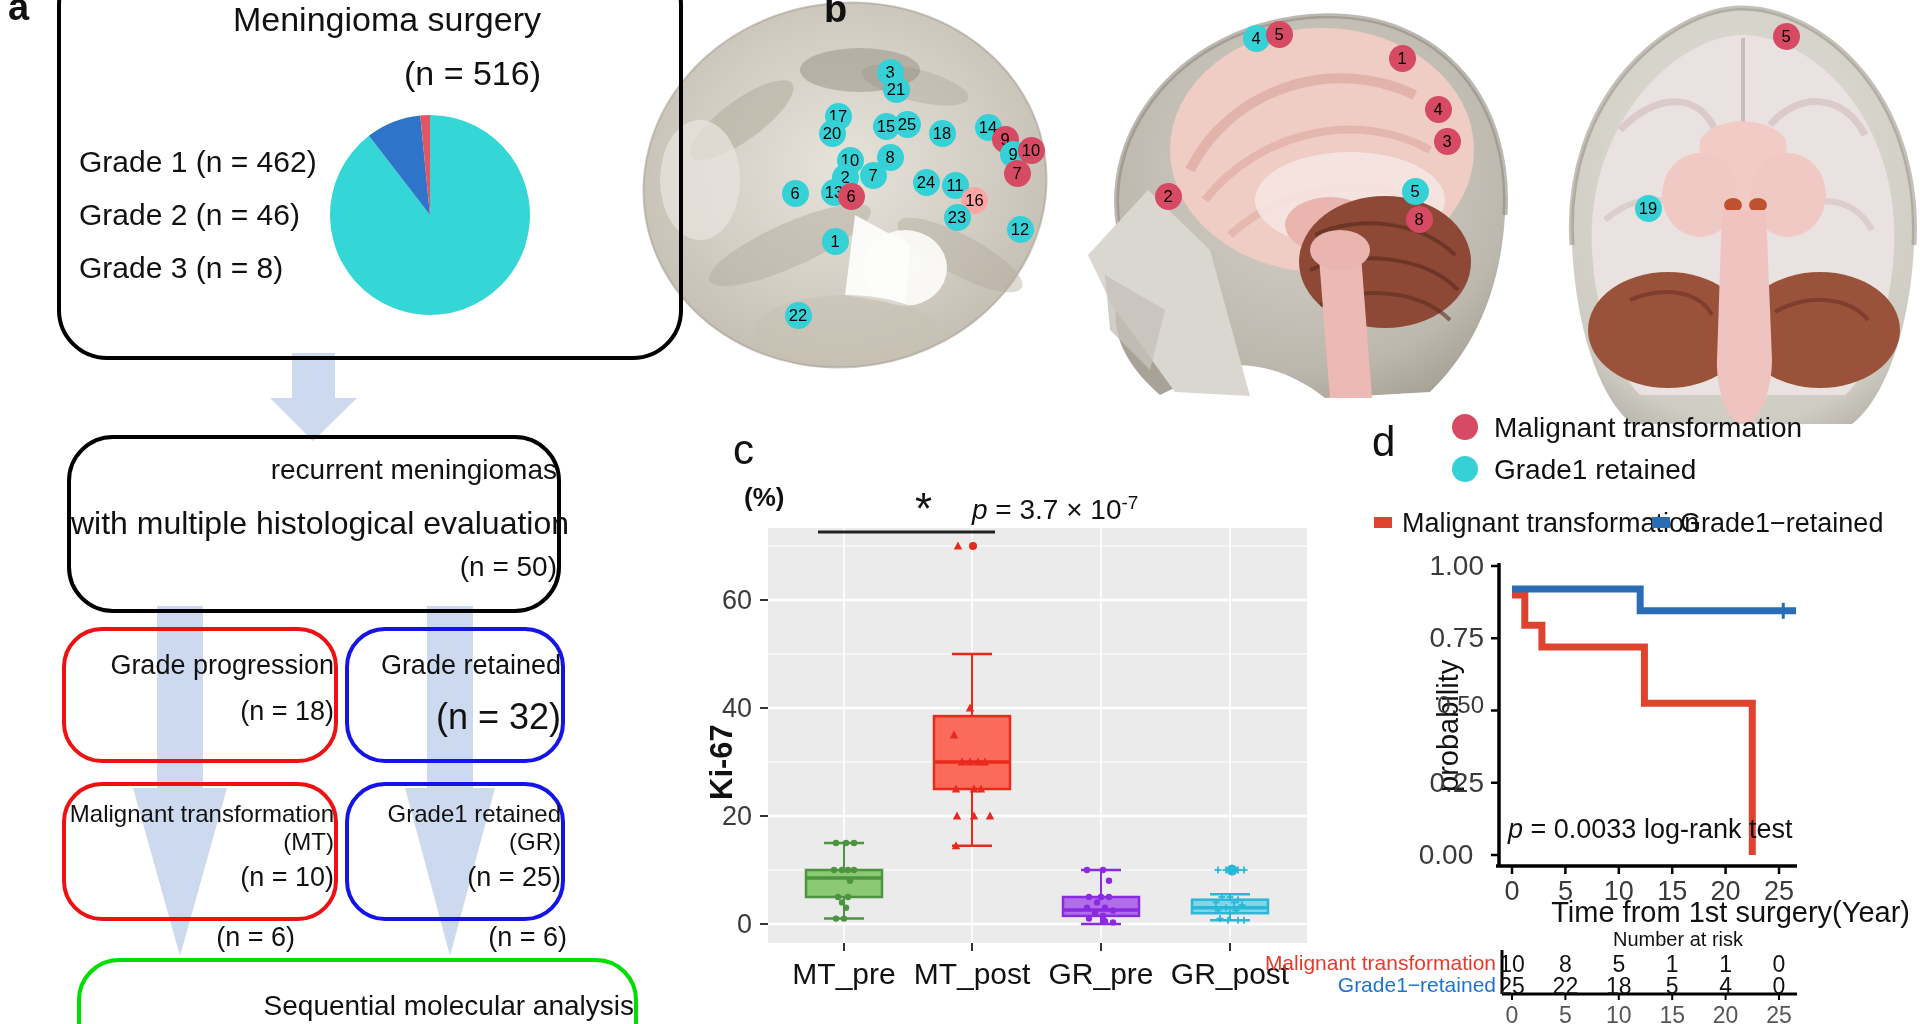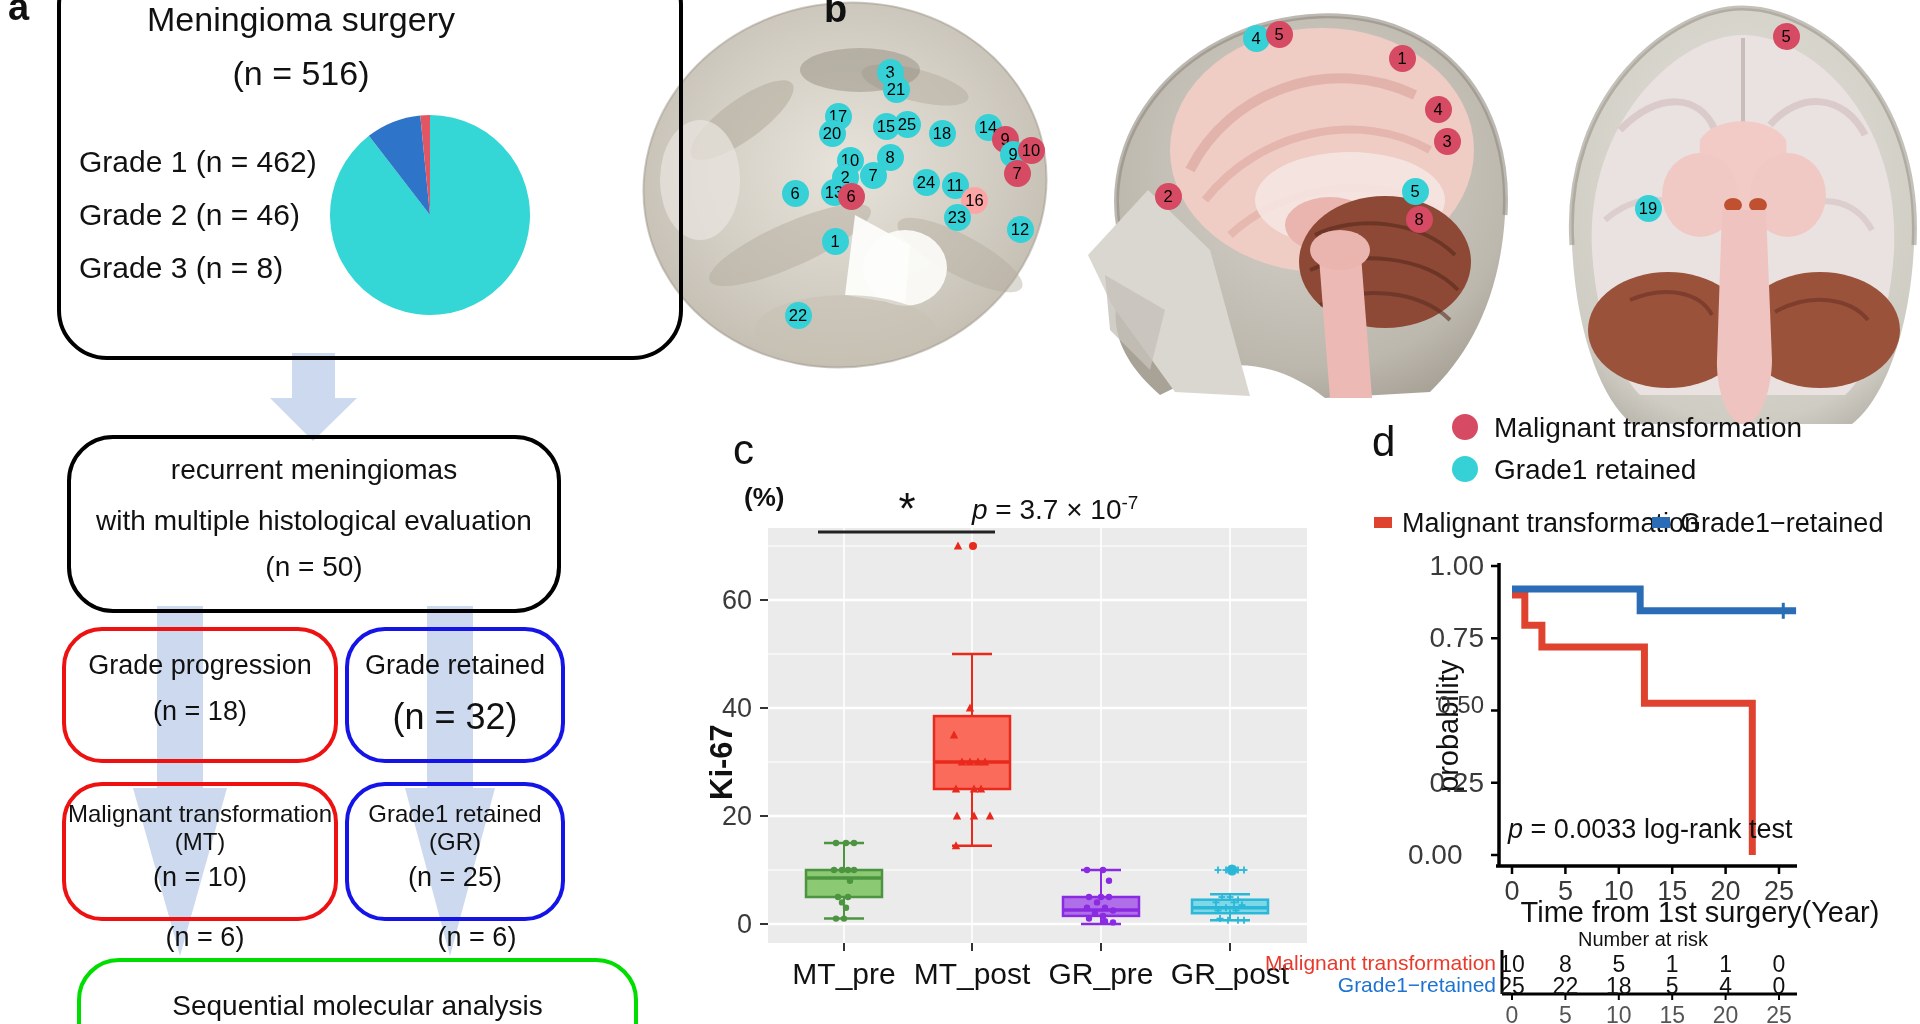--- a/index.html
+++ b/index.html
@@ -1,20 +1,20 @@
 <!DOCTYPE html>
 <html><head>
 <meta charset="utf-8">
 <style>
   html,body{margin:0;padding:0;background:#888}
   #fig{position:relative;width:1920px;height:1024px;background:#fff;overflow:hidden;
        font-family:"Liberation Sans",sans-serif;color:#111}
   .abs{position:absolute}
   .txt{position:absolute;z-index:5;white-space:nowrap}
-  .ct{position:absolute;text-align:center;white-space:nowrap}
+  .ct{position:absolute;text-align:right;white-space:nowrap}
   .obox{position:absolute;border:4px solid #000;background:transparent;z-index:2}
   .obox .ct{width:100%;left:0}
   svg.layer{position:absolute;left:0;top:0;z-index:1}
   #brains{z-index:0}
   .dot{position:absolute;z-index:4;width:27px;height:27px;border-radius:50%;
        display:flex;align-items:center;justify-content:center;font-size:16.5px;line-height:1;color:#000}
   .plabel{position:absolute;z-index:6;font-size:38px;font-weight:600}
 </style>
 </head>
 <body>
@@ -265,21 +265,21 @@
   <div class="obox" style="left:57px;top:-45px;width:618px;height:397px;border-radius:50px">
     <div class="ct" style="left:0;top:41px;width:480px;font-size:34px">Meningioma surgery</div>
     <div class="ct" style="left:0;top:95px;width:480px;font-size:34px">(n = 516)</div>
     <div class="abs" style="left:18px;top:186px;font-size:30px">Grade 1 (n = 462)</div>
     <div class="abs" style="left:18px;top:239px;font-size:30px">Grade 2 (n = 46)</div>
     <div class="abs" style="left:18px;top:292px;font-size:30px">Grade 3 (n = 8)</div>
   </div>
 
   <div class="obox" style="left:67px;top:435px;width:486px;height:170px;border-radius:46px">
     <div class="ct" style="top:15px;font-size:28px">recurrent meningiomas</div>
-    <div class="ct" style="top:66px;font-size:28px">with multiple histological evaluation</div>
+    <div class="ct" style="top:66px;font-size:32px">with multiple histological evaluation</div>
     <div class="ct" style="top:112px;font-size:28px">(n = 50)</div>
   </div>
 
   <div class="obox" style="left:62px;top:627px;width:268px;height:128px;border-radius:40px;border-color:#ee1111">
     <div class="ct" style="top:19px;font-size:27px">Grade progression</div>
     <div class="ct" style="top:65px;font-size:27px">(n = 18)</div>
   </div>
 
   <div class="obox" style="left:345px;top:627px;width:212px;height:128px;border-radius:40px;border-color:#1414e8">
     <div class="ct" style="top:19px;font-size:27px">Grade retained</div>
@@ -376,21 +376,21 @@
       <div class="txt" style="left:698px;top:693px;width:54px;text-align:right;font-size:27px;color:#3a3a3a">40</div>
       <div class="txt" style="left:698px;top:585px;width:54px;text-align:right;font-size:27px;color:#3a3a3a">60</div>
       <div class="txt" style="left:774px;top:957px;width:140px;text-align:center;font-size:30px">MT_pre</div>
       <div class="txt" style="left:902px;top:957px;width:140px;text-align:center;font-size:30px">MT_post</div>
       <div class="txt" style="left:1031px;top:957px;width:140px;text-align:center;font-size:30px">GR_pre</div>
       <div class="txt" style="left:1160px;top:957px;width:140px;text-align:center;font-size:30px">GR_post</div>
       <div class="txt" style="left:1408px;top:550px;width:76px;text-align:right;font-size:28px;color:#3a3a3a">1.00</div>
       <div class="txt" style="left:1408px;top:622.25px;width:76px;text-align:right;font-size:28px;color:#3a3a3a">0.75</div>
       <div class="txt" style="left:1408px;top:691px;width:76px;text-align:right;font-size:24px;color:#3a3a3a">0.50</div>
       <div class="txt" style="left:1408px;top:766.75px;width:76px;text-align:right;font-size:28px;color:#3a3a3a">0.25</div>
-      <div class="txt" style="left:1408px;top:839px;width:76px;text-align:left;font-size:28px;color:#3a3a3a">0.00</div>
+      <div class="txt" style="left:1408px;top:839px;width:76px;text-align:center;font-size:28px;color:#3a3a3a">0.00</div>
       <div class="txt" style="left:1482px;top:876px;width:60px;text-align:center;font-size:27px;color:#3a3a3a">0</div>
       <div class="txt" style="left:1535.4px;top:876px;width:60px;text-align:center;font-size:27px;color:#3a3a3a">5</div>
       <div class="txt" style="left:1588.8px;top:876px;width:60px;text-align:center;font-size:27px;color:#3a3a3a">10</div>
       <div class="txt" style="left:1642.2px;top:876px;width:60px;text-align:center;font-size:27px;color:#3a3a3a">15</div>
       <div class="txt" style="left:1695.6px;top:876px;width:60px;text-align:center;font-size:27px;color:#3a3a3a">20</div>
       <div class="txt" style="left:1749px;top:876px;width:60px;text-align:center;font-size:27px;color:#3a3a3a">25</div>
       <div class="txt" style="left:1246px;top:951px;width:250px;text-align:right;font-size:21px;color:#e8392b">Malignant transformation</div>
       <div class="txt" style="left:1487px;top:951px;width:50px;text-align:center;font-size:23px">10</div>
       <div class="txt" style="left:1540.4px;top:951px;width:50px;text-align:center;font-size:23px">8</div>
       <div class="txt" style="left:1593.8px;top:951px;width:50px;text-align:center;font-size:23px">5</div>

